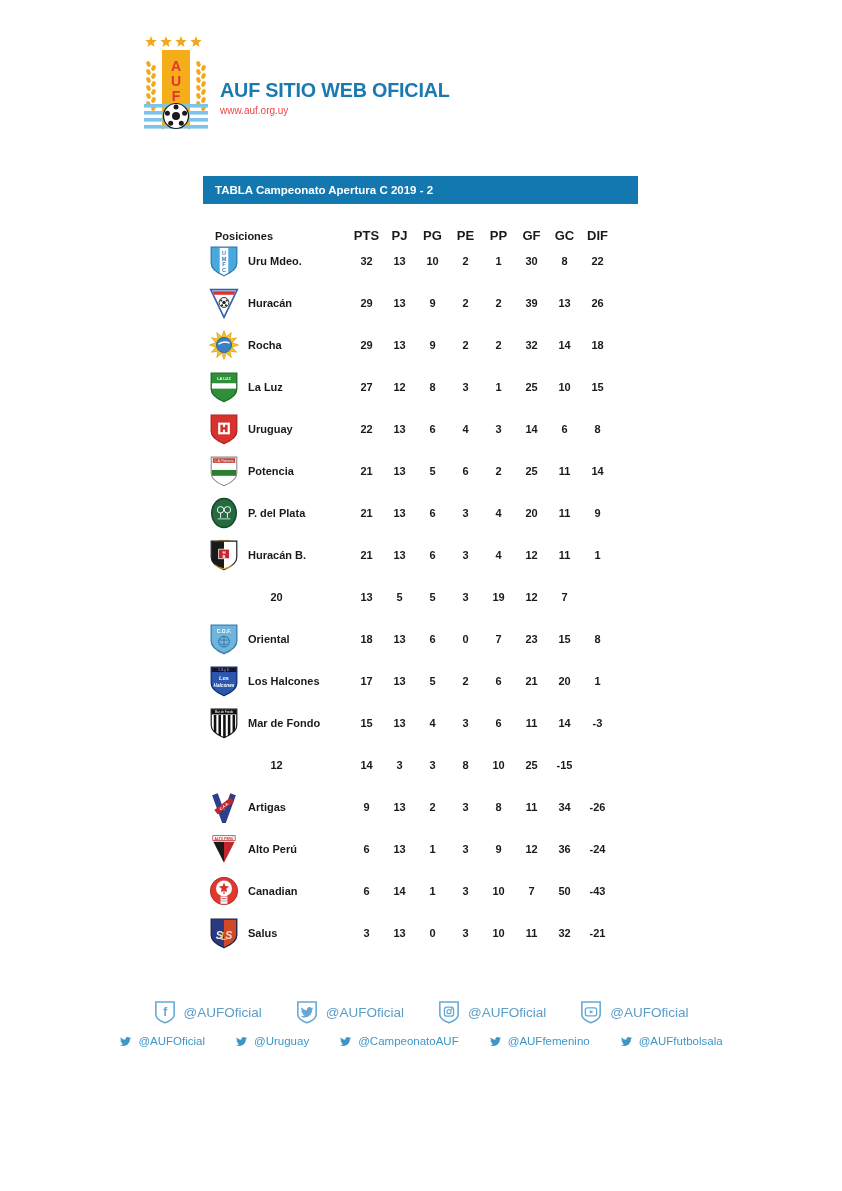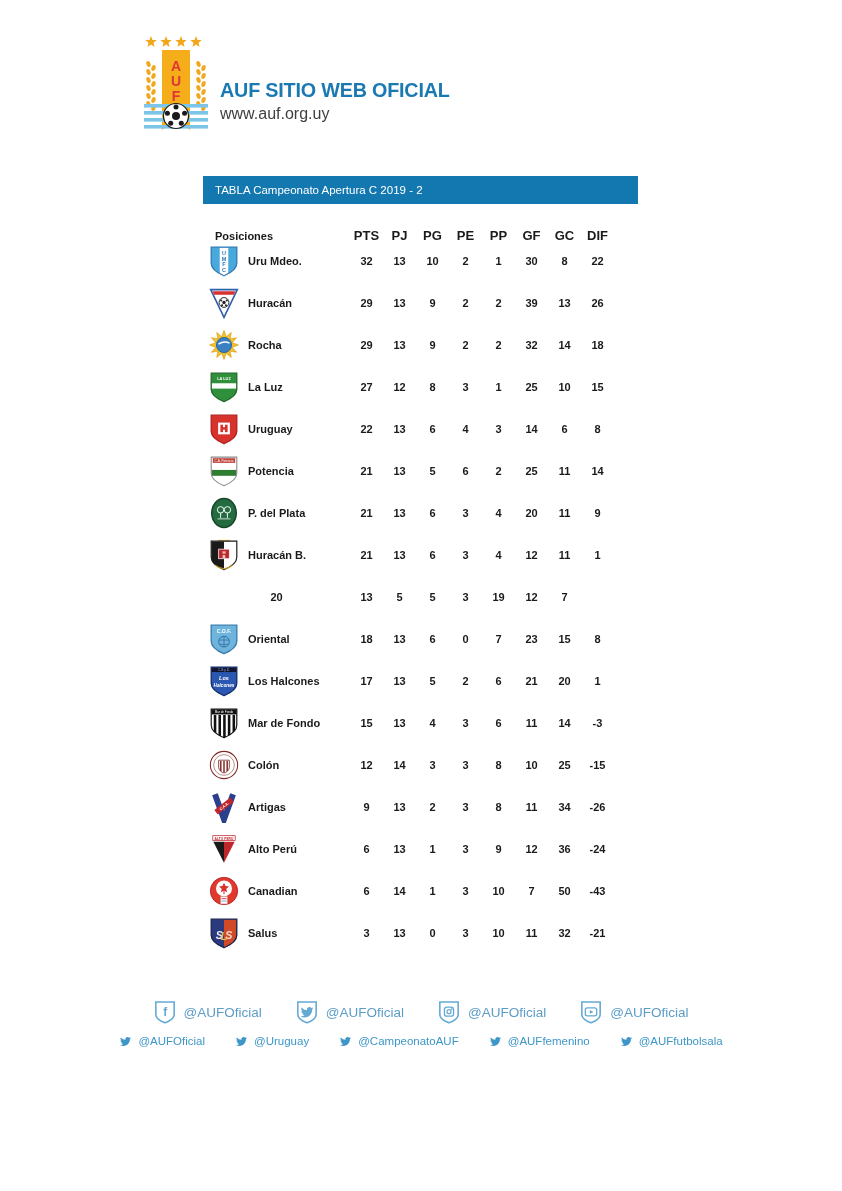--- a/index.html
+++ b/index.html
@@ -4,25 +4,25 @@
 <style>
   * { margin:0; padding:0; box-sizing:border-box; }
   body { background:#fff; font-family:"Liberation Sans", sans-serif; }
   .sheet { position:relative; width:842px; height:1191px; background:#ffffff; overflow:hidden; }
 
   
   .emblem { position:absolute; left:140px; top:30px; width:72px; height:112px; }
   .brand-text { position:absolute; left:220px; top:78px; }
   .brand-title { font-size:21px; font-weight:bold; color:#1B79B2; letter-spacing:-0.2px;
                  transform:scaleX(.94); transform-origin:left center; white-space:nowrap; }
-  .brand-url { font-size:16px; color:#404040; margin-top:3px; }
+  .brand-url { font-size:10px; color:#ef4444; margin-top:3px; }
 
   
   .table-bar { position:absolute; left:203px; top:176px; width:435px; height:28px;
-               background:#1478B0; color:#fff; font-size:11.5px; font-weight:normal;
+               background:#1478B0; color:#fff; font-size:11.5px; font-weight:bold;
                line-height:28px; padding-left:12px; }
   .table-head { position:absolute; left:203px; top:228px; width:435px;
                 display:grid; grid-template-columns:147px repeat(8,33px); align-items:center; }
   .table-head .pos { font-size:11px; font-weight:bold; color:#1a1a1a; padding-left:12px; }
   .hcell { font-size:13px; font-weight:bold; color:#1a1a1a; text-align:center; }
   .rows { position:absolute; left:203px; top:240px; width:435px; }
   .trow { height:42px; display:grid; grid-template-columns:147px repeat(8,33px); align-items:center; }
   .teamcell { display:flex; align-items:center; gap:9px; padding-left:6px; }
   .crest { width:30px; height:32px; flex:0 0 30px; display:inline-flex; }
   .tname { font-size:11px; font-weight:bold; color:#1a1a1a; white-space:nowrap; }
@@ -397,33 +397,20 @@
         <div class="scell">15</div>
         <div class="scell">13</div>
         <div class="scell">4</div>
         <div class="scell">3</div>
         <div class="scell">6</div>
         <div class="scell">11</div>
         <div class="scell">14</div>
         <div class="scell">-3</div>
       </div>
       <div class="trow">
-        <div class="teamcell">
-          <span class="crest">
-            <svg width="30" height="32" viewBox="0 0 28 30">
-              <circle cx="14" cy="15" r="12.8" fill="#fff" stroke="#7E2B28" stroke-width="1"></circle>
-              <circle cx="14" cy="15" r="9.7" fill="none" stroke="#7E2B28" stroke-width="0.5"></circle>
-              <path d="M9 10.5 H19 V17 C19 20 16.5 21.6 14 22.6 C11.5 21.6 9 20 9 17 Z" fill="#fff" stroke="#7E2B28" stroke-width="0.8"></path>
-              <rect x="10.3" y="11.3" width="1.4" height="9.5" fill="#7E2B28"></rect>
-              <rect x="13.3" y="11.3" width="1.4" height="10.5" fill="#7E2B28"></rect>
-              <rect x="16.3" y="11.3" width="1.4" height="9.5" fill="#7E2B28"></rect>
-            </svg>
-          </span>
-          <span class="tname">Colón</span>
-        </div>
         <div class="scell">12</div>
         <div class="scell">14</div>
         <div class="scell">3</div>
         <div class="scell">3</div>
         <div class="scell">8</div>
         <div class="scell">10</div>
         <div class="scell">25</div>
         <div class="scell">-15</div>
       </div>
       <div class="trow">

